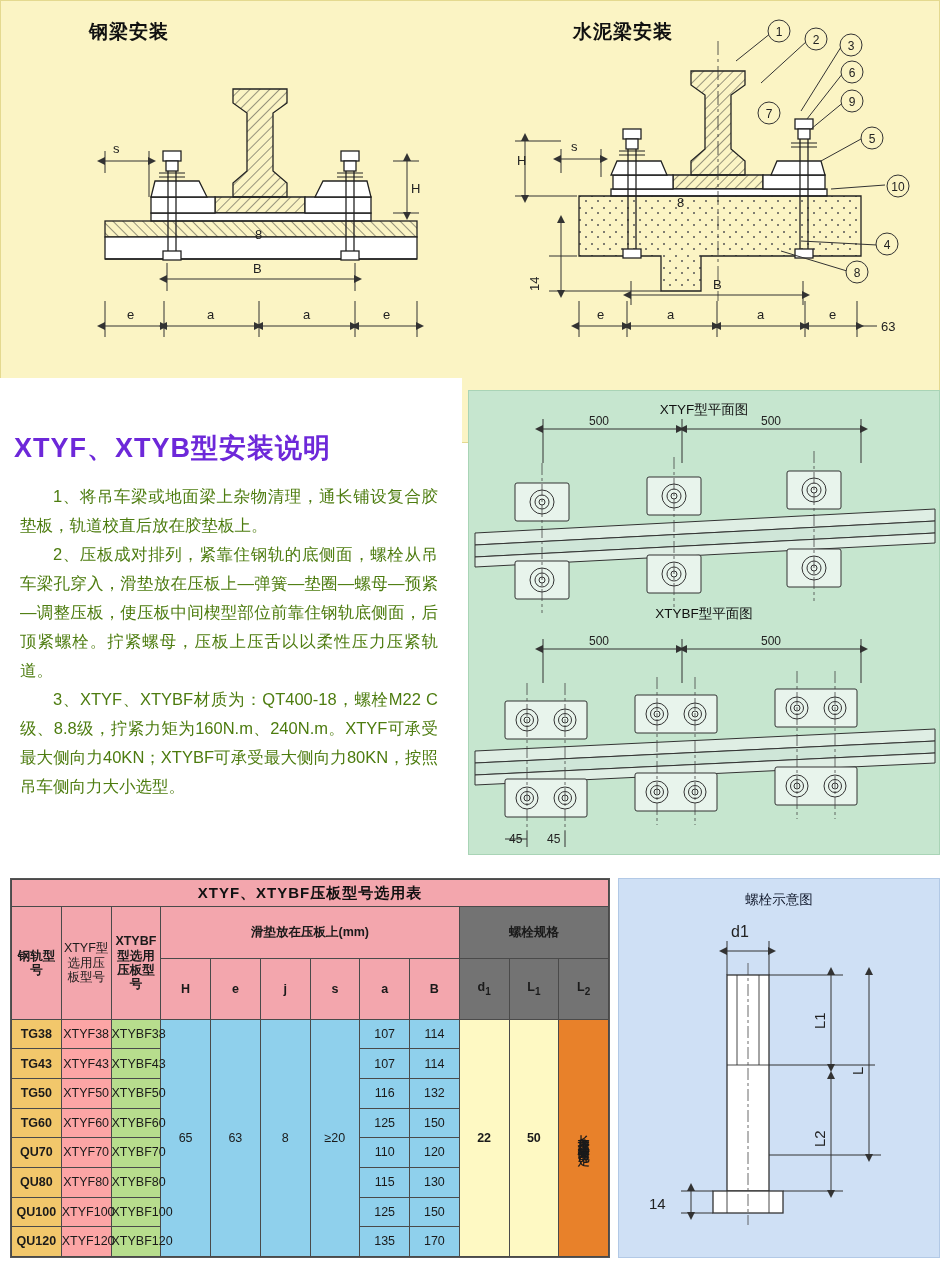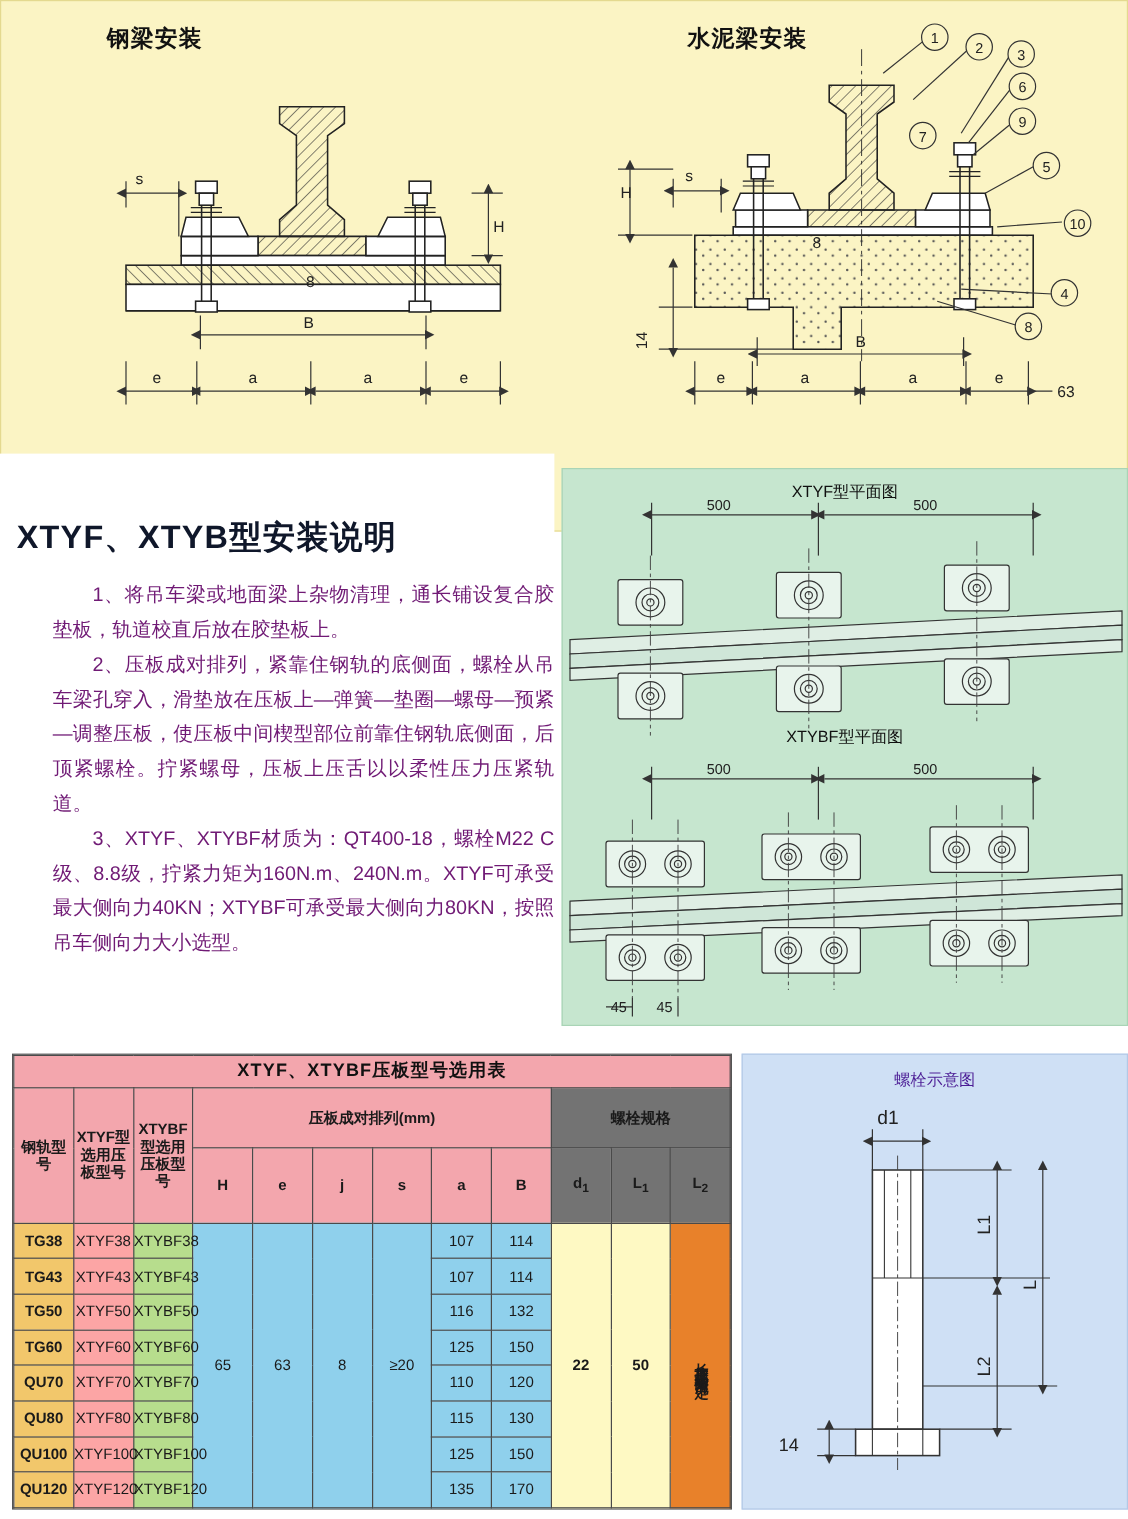--- a/index.html
+++ b/index.html
@@ -28,26 +28,26 @@
 
   .svg-abs{position:absolute;left:0;top:0;}
 
   
   #text-panel{
     left:0;top:378px;width:462px;height:490px;
     background:#ffffff;
   }
   #section-title{
     position:absolute;left:14px;top:52px;
-    font-size:27px;font-weight:bold;color:#0f172a;
+    font-size:27px;font-weight:bold;color:#6d28d9;
     letter-spacing:1px;
   }
   #body-text{
-    position:absolute;left:44px;top:104px;width:418px;
-    font-size:16.5px;line-height:29px;color:#701a75;
+    position:absolute;left:20px;top:104px;width:418px;
+    font-size:16.5px;line-height:29px;color:#4d7c0f;
     text-align:justify;
   }
   #body-text p{margin:0 0 0 0;text-indent:2em;}
 
   
   #plan-panel{
     left:468px;top:390px;width:472px;height:465px;
     background:#c6e6cf;
     border:1px solid #a9d4b6;
   }
@@ -67,21 +67,21 @@
   table td,table th{
     border:1px solid #4a4a4a;
     font-size:12.5px;text-align:center;vertical-align:middle;
     padding:0;line-height:1.15;
   }
   .tbl-title{
     background:#f3a6ad;font-weight:bold;font-size:15px;letter-spacing:1px;
     height:26px;color:#111;
   }
   .hd-rail{background:#f3a6ad;font-weight:bold;width:62px;}
-  .hd-xtyf{background:#f3a6ad;font-weight:bold;width:70px;}
+  .hd-xtyf{background:#f3a6ad;font-weight:normal;width:70px;}
   .hd-xtybf{background:#f3a6ad;font-weight:bold;width:78px;}
   .hd-dim{background:#f3a6ad;font-weight:bold;}
   .hd-bolt{background:#737373;font-weight:bold;}
   .col-rail{background:#f2c76b;font-weight:bold;}
   .col-xtyf{background:#fca5a5;}
   .col-xtybf{background:#b7dd8d;}
   .col-dim{background:#8fd0ec;}
   .col-bolt{background:#fef9c3;font-weight:bold;}
   .col-note{background:#e8812a;font-weight:bold;font-size:11.5px;}
   .vert{
@@ -91,21 +91,21 @@
   .sub{font-size:10px;vertical-align:sub;}
 
   
   #bolt-panel{
     left:618px;top:878px;width:322px;height:380px;
     background:#cfe0f5;
     border:1px solid #b2c9e6;
   }
   #bolt-title{
     position:absolute;width:100%;text-align:center;top:12px;
-    font-size:13.5px;color:#4c1d95;
+    font-size:13.5px;color:#0f172a;
   }
 </style>
 </head>
 <body>
 
 <div class="panel" id="top-panel">
 
   <div class="dia-title" id="title-steel">钢梁安装</div>
   <div class="dia-title" id="title-concrete">水泥梁安装</div>
 
@@ -468,21 +468,21 @@
 <div class="panel" id="table-panel">
   <table>
     <tbody>
       <tr>
         <td class="tbl-title" colspan="12">XTYF、XTYBF压板型号选用表</td>
       </tr>
       <tr>
         <td class="hd-rail" rowspan="2">钢轨型号</td>
         <td class="hd-xtyf" rowspan="2">XTYF型选用压板型号</td>
         <td class="hd-xtybf" rowspan="2">XTYBF型选用压板型号</td>
-        <td class="hd-dim" colspan="6">压板成对排列(mm)</td>
+        <td class="hd-dim" colspan="6">滑垫放在压板上(mm)</td>
         <td class="hd-bolt" colspan="3">螺栓规格</td>
       </tr>
       <tr>
         <td class="hd-dim" style="width:34px">H</td>
         <td class="hd-dim" style="width:34px">e</td>
         <td class="hd-dim" style="width:34px">j</td>
         <td class="hd-dim" style="width:40px">s</td>
         <td class="hd-dim" style="width:40px">a</td>
         <td class="hd-dim" style="width:40px">B</td>
         <td class="hd-bolt" style="width:34px"><span>d</span><span class="sub">1</span></td>

